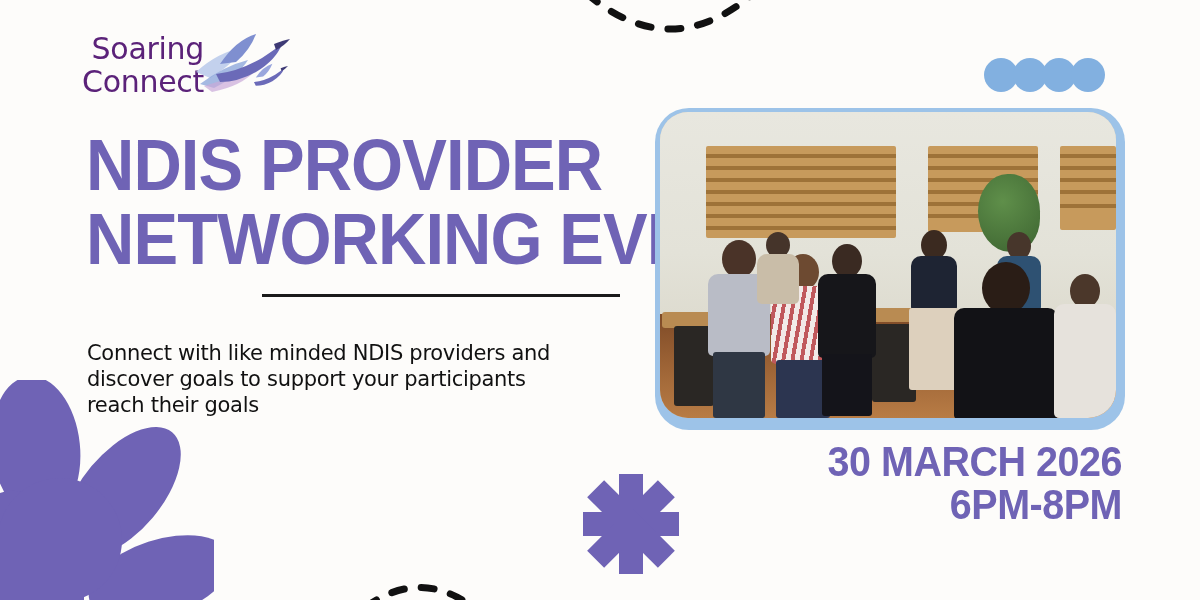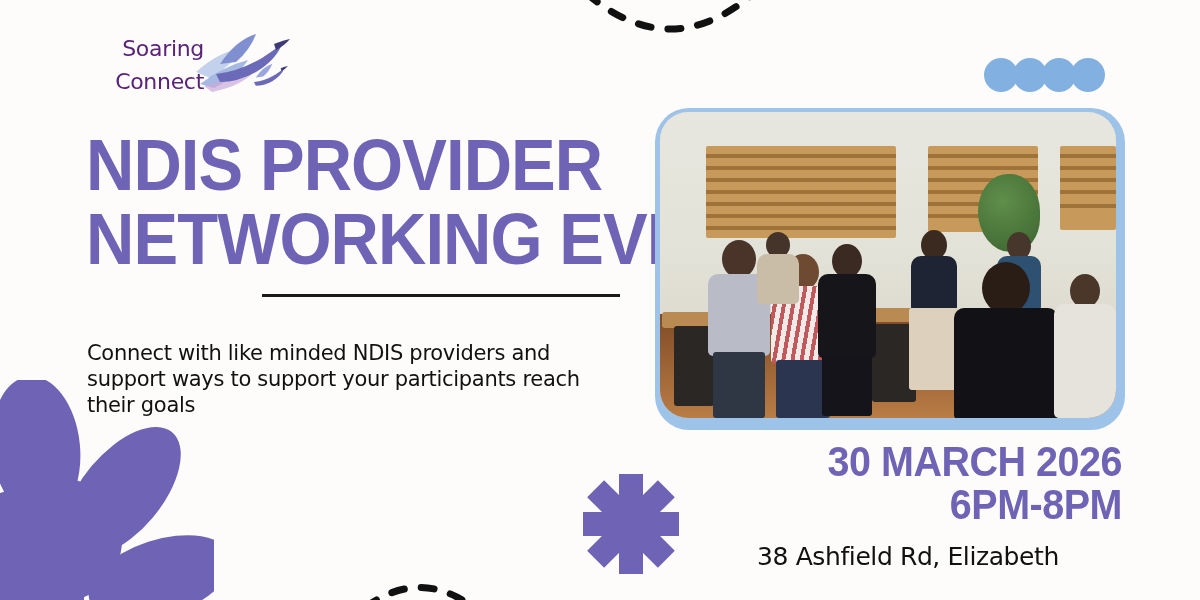--- a/index.html
+++ b/index.html
@@ -49,21 +49,21 @@
     width: 260px;
     height: 82px;
   }
   #logo-wordmark {
     position: absolute;
     left: 0;
     top: 6px;
     width: 172px;
     text-align: right;
     color: #5b2279;
-    font-size: 22px;
+    font-size: 30px;
     line-height: 33px;
     letter-spacing: -0.3px;
     font-family: "DejaVu Sans", sans-serif;
     font-weight: 400;
   }
   #logo-birds {
     position: absolute;
     left: 158px;
     top: 0;
     width: 102px;
@@ -284,21 +284,21 @@
       </g>
     </svg>
   </div>
 
   <div id="headline-block">
     <div class="headline-line">NDIS PROVIDER</div>
     <div class="headline-line">NETWORKING EVENT</div>
   </div>
   <div id="headline-divider"></div>
 
-  <div id="body-copy">Connect with like minded NDIS providers and support ways to support your participants reach their goals</div>
+  <div id="body-copy">Connect with like minded NDIS providers and discover goals to support your participants reach their goals</div>
 
   <div id="photo-frame"></div>
   <div id="photo">
     <div id="photo-scene">
       <div class="wall"></div>
       <div class="floor"></div>
 
       <div class="slat-panel" style="left:46px;top:34px;width:190px;height:92px;">
         <i style="top:8px"></i>
           <i style="top:20px"></i>
@@ -375,16 +375,15 @@
       <div class="person" style="left:392px;top:162px;width:66px;height:144px;">
         <span class="head" style="top:0;width:30px;height:34px;background:#4b372a;"></span>
         <span class="torso" style="top:30px;width:62px;height:114px;background:#e6e2dc;"></span>
       </div>
     </div>
   </div>
 
   <div id="event-details">
     <div class="date-line">30 MARCH 2026</div>
     <div class="date-line">6PM-8PM</div>
-    <div id="event-address">38 Ashfield Rd, Elizabeth</div>
   </div>
 
 </div>
 
 </body></html>

